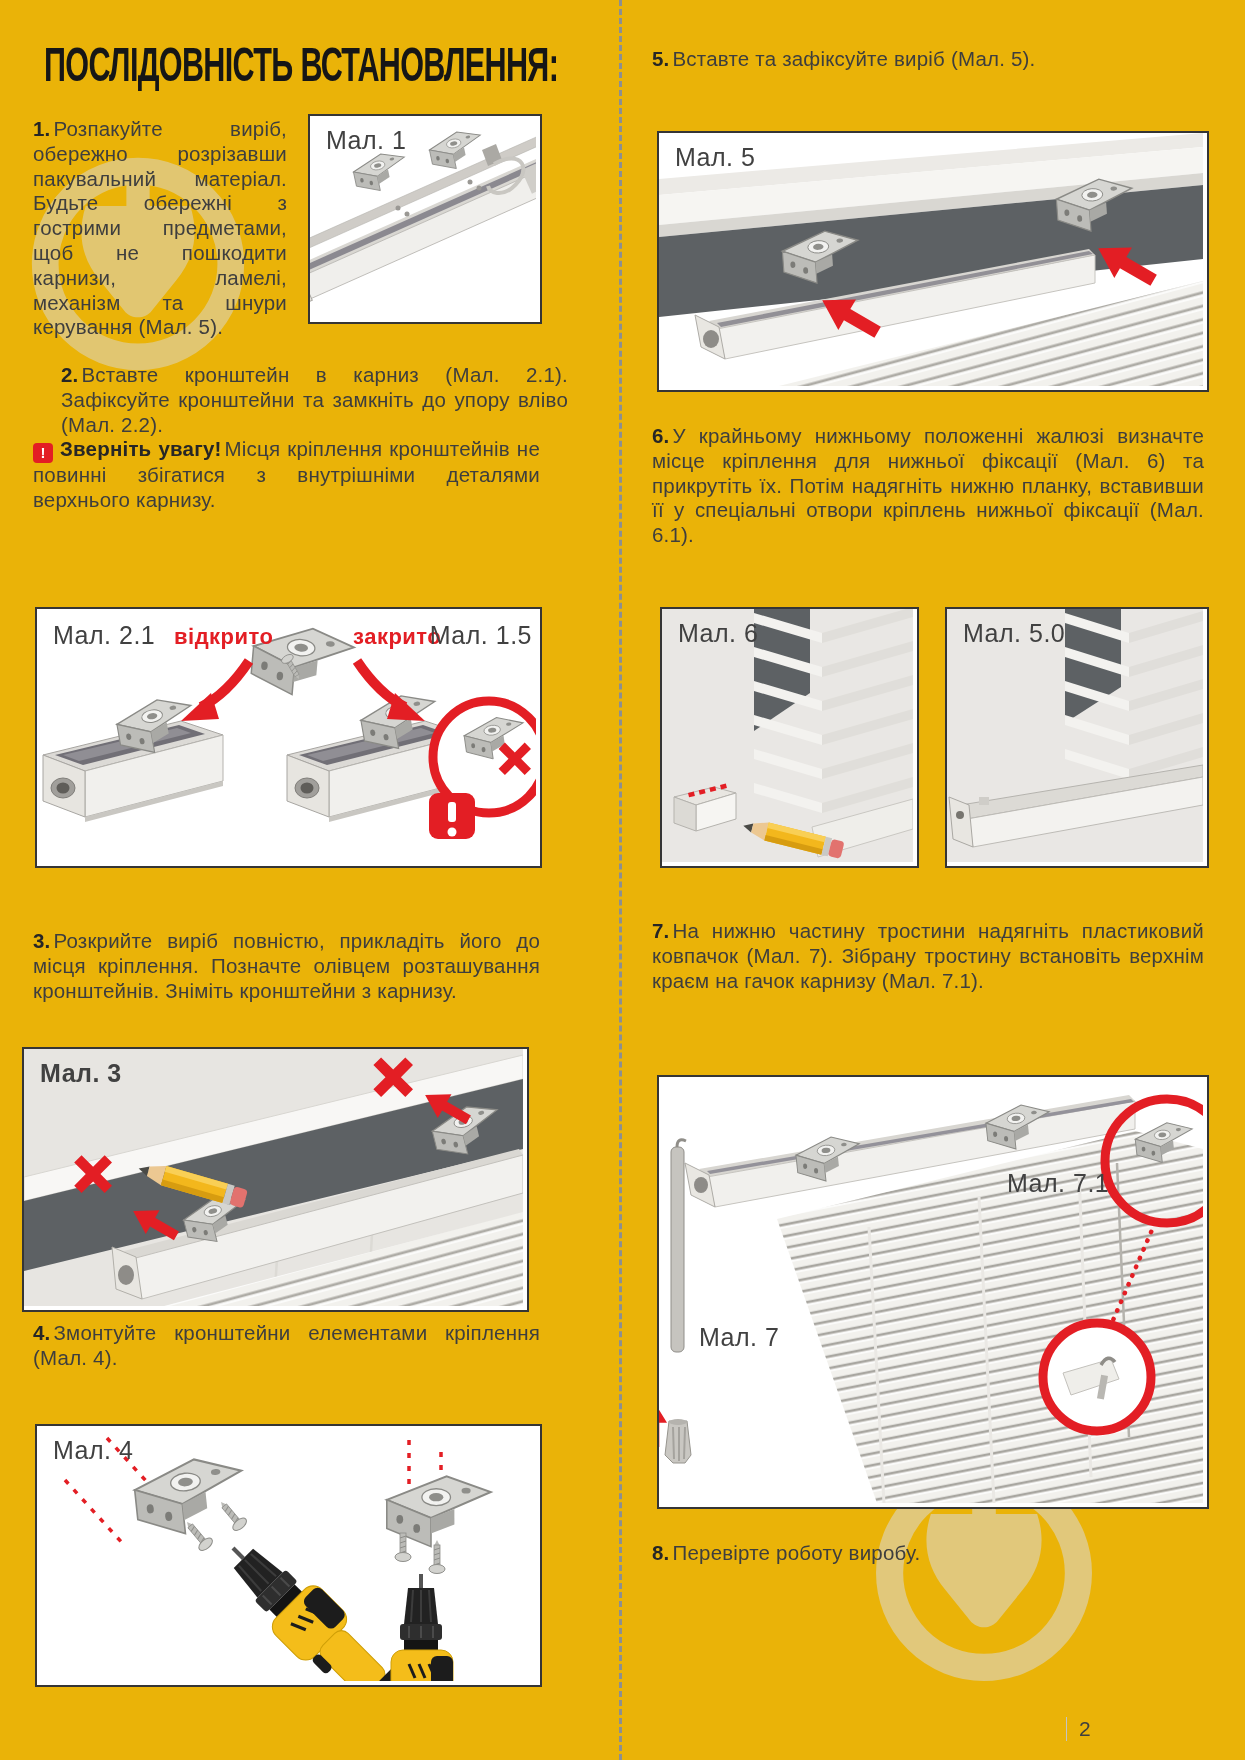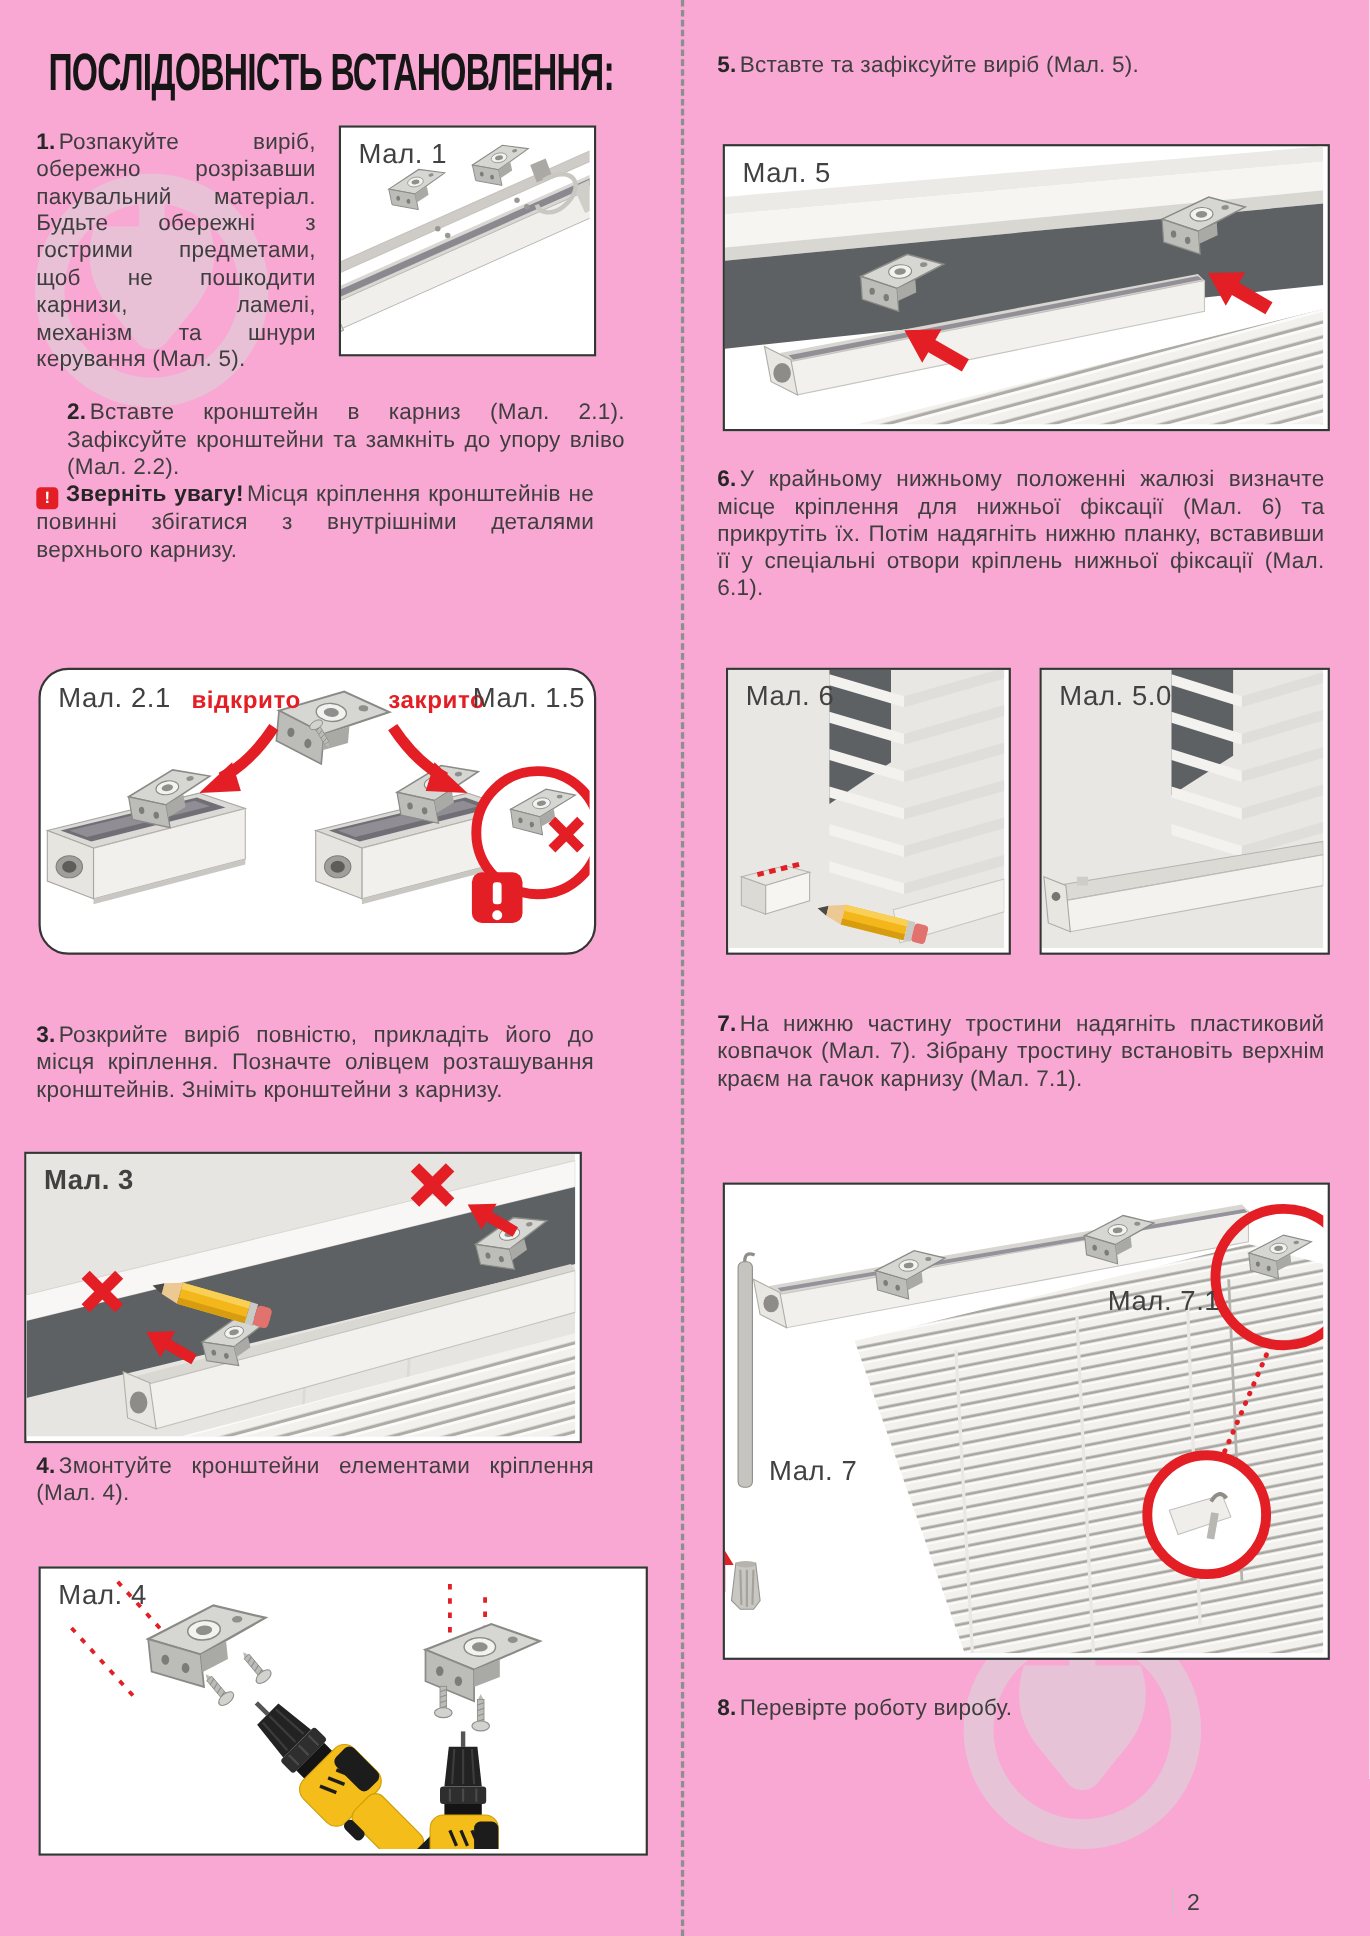--- a/index.html
+++ b/index.html
@@ -1,41 +1,41 @@
 <!DOCTYPE html>
 <html><head>
 <meta charset="utf-8">
 <style>
   html,body{margin:0;padding:0;background:#ffffff;}
-  .page{position:relative;width:1245px;height:1760px;background:#f9a8d4;overflow:hidden;
+  .page{position:relative;width:1245px;height:1760px;background:#eab308;overflow:hidden;
         font-family:"Liberation Sans",sans-serif;color:#3e3e3e;}
   .divider{position:absolute;left:619px;top:0;height:1760px;width:0;border-left:3px dashed #8c8f92;}
   .watermark{position:absolute;z-index:0;}
   .title{position:absolute;left:44px;top:38px;margin:0;font-size:45px;font-weight:bold;color:#161616;white-space:nowrap;z-index:2;}
   .title .condense{display:inline-block;transform:scale(0.68,1.06);transform-origin:0 0;letter-spacing:-1px;}
   .step{position:absolute;margin:0;font-size:20.5px;line-height:1.21;text-align:justify;
         letter-spacing:0.2px;color:#3e3e3e;z-index:2;}
   .step b{color:#262626;margin-right:3px;}
   .note-icon{display:inline-block;width:20px;height:20px;background:#e31e24;border-radius:4px;
         color:#fff;font-weight:bold;text-align:center;line-height:20px;font-size:15px;margin-right:7px;vertical-align:-2px;}
   .note-title{color:#e31e24;font-weight:bold;margin-right:4px;}
   .figbox{position:absolute;margin:0;border:2px solid #353535;background:#fff;overflow:hidden;z-index:1;}
   .figbox svg{position:absolute;left:0;top:0;}
   .figlabel{position:absolute;left:16px;top:10px;font-size:25px;color:#414141;letter-spacing:0.5px;z-index:3;}
   .figlabel.red{color:#e31e24;font-weight:bold;font-size:22px;}
   #title{left:44px;top:38px;}
   #step1{left:33px;top:117px;width:254px;}
   #figbox1{left:308px;top:114px;width:230px;height:206px;}
   #step2{left:33px;top:363px;width:507px;margin-left:28px;}
   #note2{left:33px;top:437px;width:507px;}
-  #figbox2{left:35px;top:607px;width:503px;height:257px;border-radius:27px;}
+  #figbox2{left:35px;top:607px;width:503px;height:257px;}
   #step3{left:33px;top:913px;width:507px;margin-top:16px;}
   #figbox3{left:22px;top:1047px;width:503px;height:261px;font-weight:bold;}
   #step4{left:33px;top:1321px;width:507px;}
-  #figbox4{left:35px;top:1424px;width:503px;height:259px;padding-left:47px;}
+  #figbox4{left:35px;top:1424px;width:503px;height:259px;}
   #step5{left:652px;top:47px;width:552px;}
   #figbox5{left:657px;top:131px;width:548px;height:257px;}
   #step6{left:652px;top:424px;width:552px;}
   #figbox6{left:660px;top:607px;width:255px;height:257px;}
   #figbox61{left:945px;top:607px;width:260px;height:257px;}
   #step7{left:652px;top:919px;width:552px;}
   #figbox7{left:657px;top:1075px;width:548px;height:430px;}
   #step8{left:652px;top:1541px;width:552px;}
   .fl-21{left:16px;top:12px;}
   .fl-open{left:112px;top:15px;padding-left:25px;}

